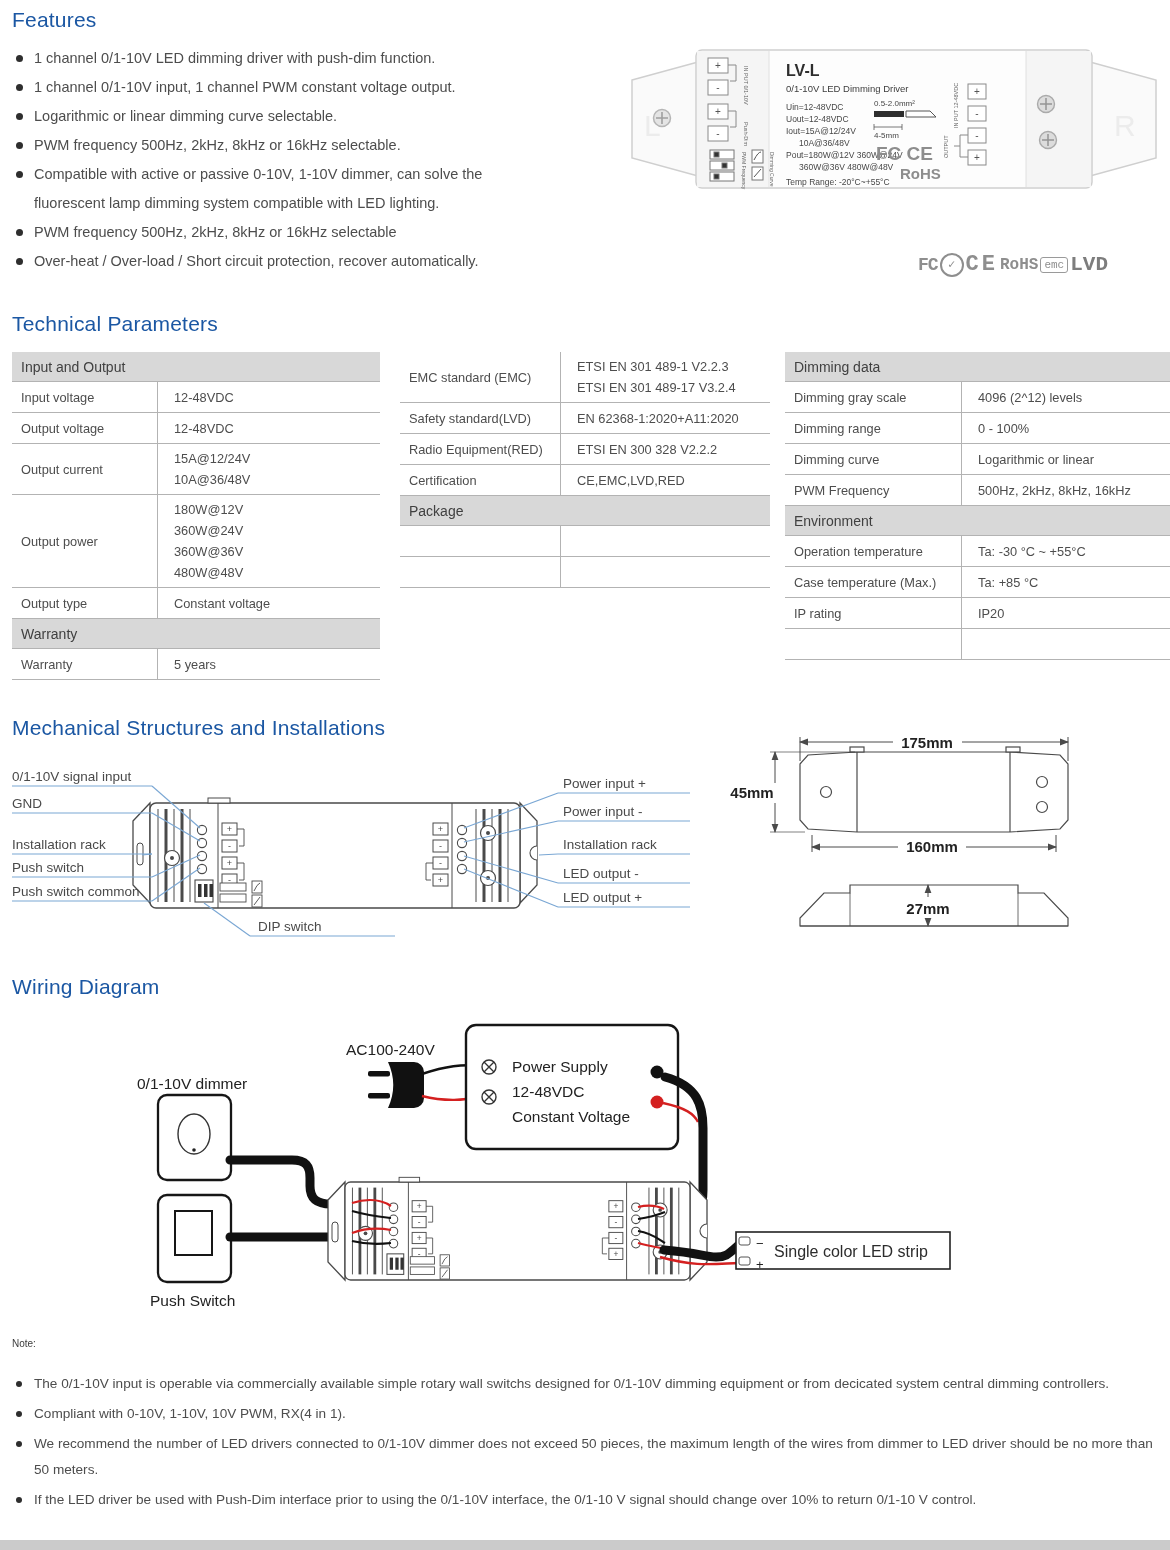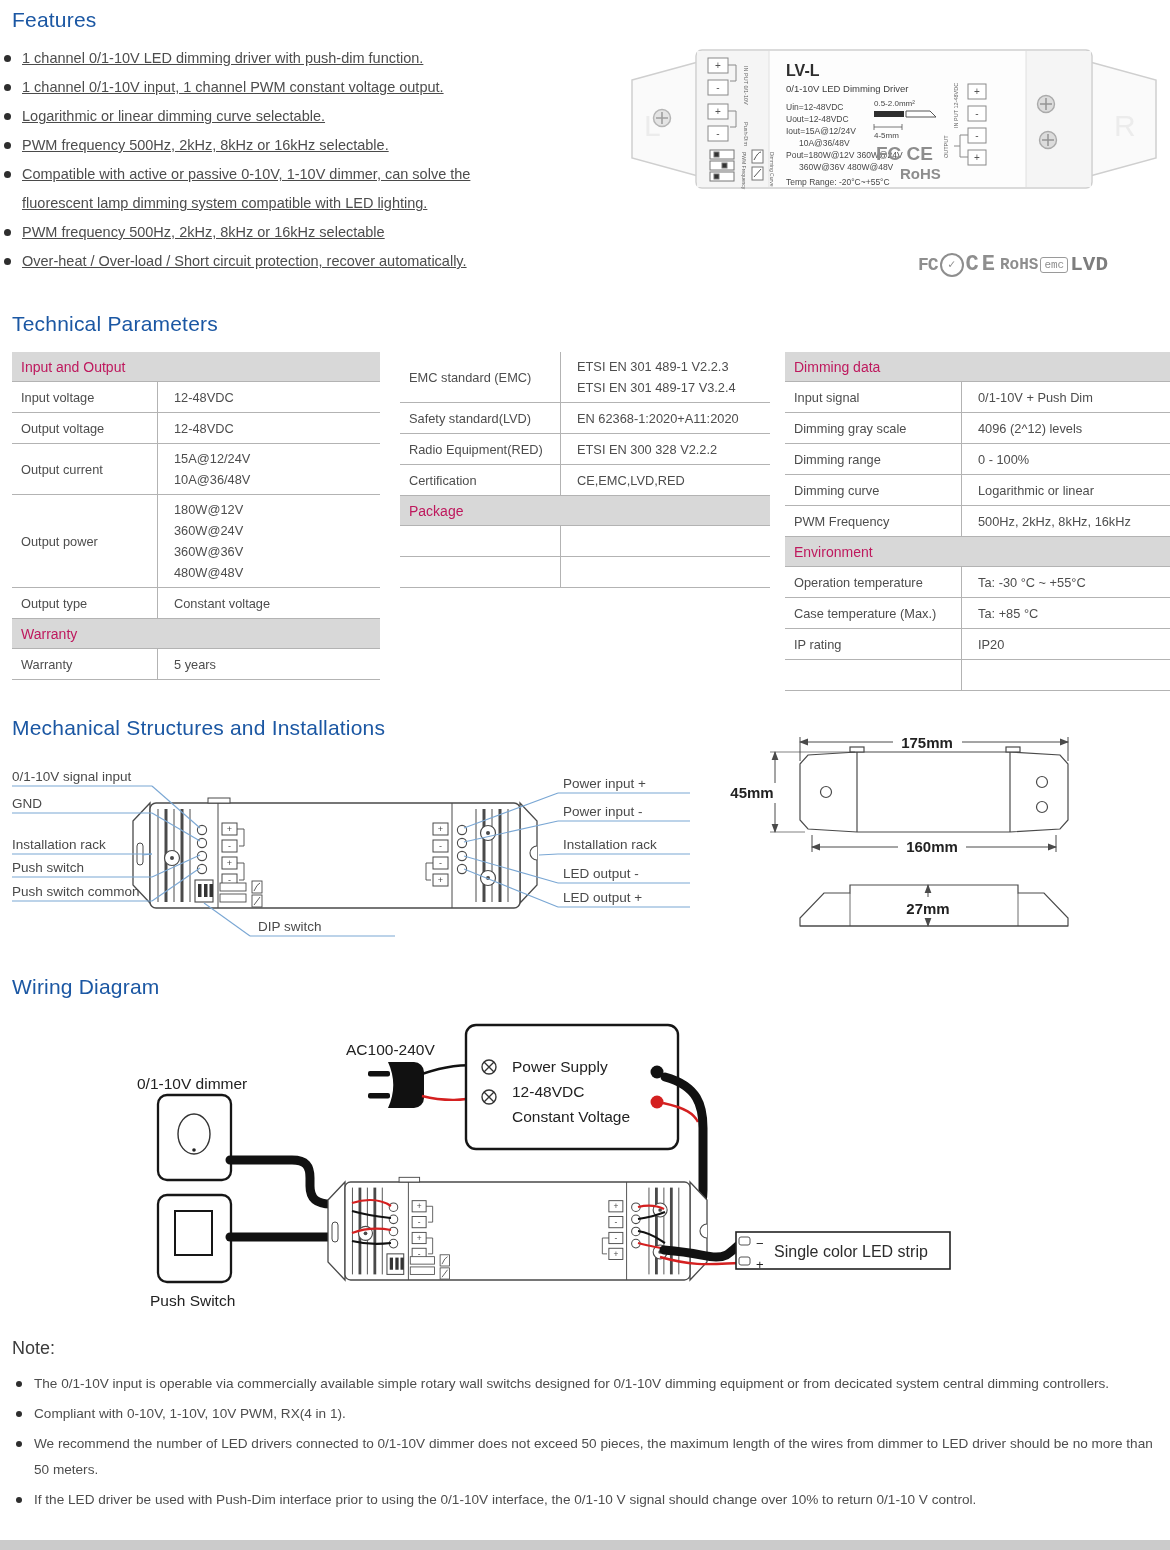--- a/index.html
+++ b/index.html
@@ -3,46 +3,46 @@
 <meta charset="utf-8">
 <style>
   html,body{margin:0;padding:0;background:#fff;}
   body{font-family:"Liberation Sans","DejaVu Sans",sans-serif;color:#4a4a4a;}
   .page{position:relative;width:1170px;height:1550px;background:#fff;overflow:hidden;}
   .sec-title{position:absolute;color:#1b57a3;font-size:21px;letter-spacing:.2px;}
   
   ul.blist{list-style:none;margin:0;padding:0;position:absolute;}
   ul.blist li{position:relative;padding-left:22px;}
   ul.blist li::before{content:"";position:absolute;left:4px;top:11px;width:7px;height:7px;border-radius:50%;background:#2e2e2e;}
-  #features-list{left:0;top:44px;width:540px;text-decoration:underline;}
+  #features-list{left:12px;top:44px;width:540px;}
   #features-list li{font-size:14.5px;line-height:29px;color:#4d4d4d;}
   
   .certs{position:absolute;left:918px;top:252px;display:flex;align-items:center;gap:2px;color:#8e8e8e;font-family:Liberation Mono, monospace;}
   .cert-fcc{font-size:18px;font-weight:700;letter-spacing:-1px;}
   .cert-rcm{width:20px;height:20px;border:2px solid #8e8e8e;border-radius:50%;display:flex;align-items:center;justify-content:center;font-size:12px;font-weight:700;}
   .cert-ce{font-size:22px;font-weight:700;letter-spacing:3px;}
   .cert-rohs{font-size:16px;font-weight:700;}
   .cert-emc{font-size:11px;border:1.4px solid #9a9a9a;border-radius:3px;padding:0 3px;line-height:14px;}
   .cert-lvd{font-size:21px;font-weight:700;color:#7d7d7d;}
   
   .tcol{position:absolute;top:352px;box-sizing:border-box;}
   #tcol1{left:12px;width:368px;}
   #tcol2{left:400px;width:370px;}
   #tcol3{left:785px;width:385px;}
-  .thead{height:30px;background:#d8d8d8;display:flex;align-items:center;padding-left:9px;font-size:14px;color:#be185d;border-bottom:1px solid #b3b3b3;box-sizing:border-box;}
+  .thead{height:30px;background:#d8d8d8;display:flex;align-items:center;padding-left:9px;font-size:14px;color:#404040;border-bottom:1px solid #b3b3b3;box-sizing:border-box;}
   .trow{display:flex;min-height:31px;border-bottom:1px solid #b3b3b3;font-size:12.8px;color:#4d4d4d;box-sizing:border-box;}
   .tlabel{display:flex;align-items:center;padding-left:9px;border-right:1px solid #b3b3b3;box-sizing:border-box;flex-shrink:0;}
   .tvalue{display:flex;flex-direction:column;justify-content:center;padding-left:16px;padding-top:4px;padding-bottom:4px;}
   .tvalue div{line-height:21px;}
   #tcol1 .tlabel{width:146px;} #tcol2 .tlabel{width:161px;} #tcol3 .tlabel{width:177px;}
   
   .abs{position:absolute;}
   svg text{font-family:"Liberation Sans","DejaVu Sans",sans-serif;}
   
-  #note-title{position:absolute;left:12px;top:1338px;font-size:18px;color:#3c3c3c;}
+  #note-title{position:absolute;left:12px;top:1338px;font-size:10px;color:#3c3c3c;}
   #note-list{left:12px;top:1371px;width:1152px;}
   #note-list li{font-size:13.6px;line-height:26px;margin-bottom:4px;color:#4d4d4d;}
   #note-list li::before{top:10px;width:6px;height:6px;}
   .bottom-bar{position:absolute;left:0;top:1540px;width:1170px;height:10px;background:#cbcbcb;}
 </style>
 </head>
 <body>
 
 <div class="page">
 
@@ -238,26 +238,20 @@
       </div>
       <div class="trow">
         <div class="tlabel"></div>
         <div class="tvalue">
           <div></div>
         </div>
       </div>
     </div>
   <div class="tcol" id="tcol3">
       <div class="thead">Dimming data</div>
-      <div class="trow">
-        <div class="tlabel">Input signal</div>
-        <div class="tvalue">
-          <div>0/1-10V + Push Dim</div>
-        </div>
-      </div>
       <div class="trow">
         <div class="tlabel">Dimming gray scale</div>
         <div class="tvalue">
           <div>4096 (2^12) levels</div>
         </div>
       </div>
       <div class="trow">
         <div class="tlabel">Dimming range</div>
         <div class="tvalue">
           <div>0 - 100%</div>

